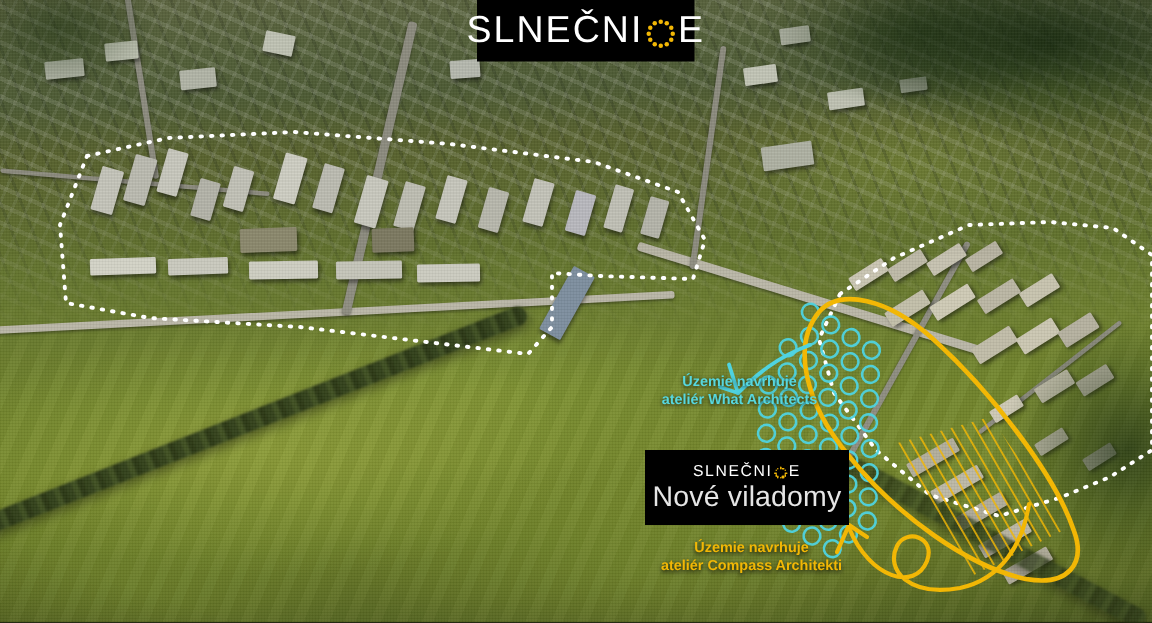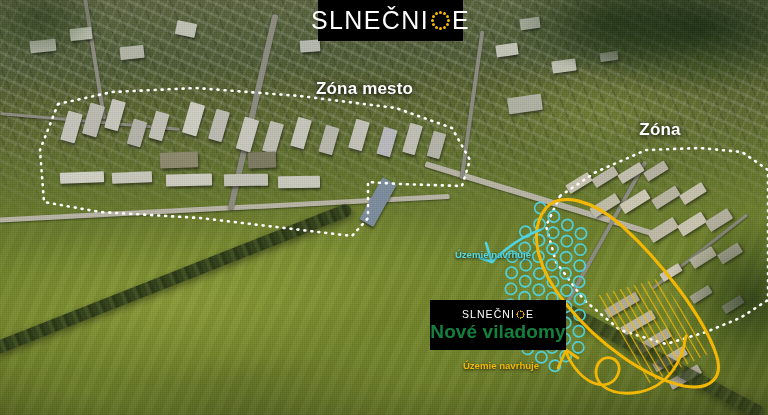--- a/index.html
+++ b/index.html
@@ -101,21 +101,21 @@
 
   
   svg.overlay{position:absolute;inset:0;width:768px;height:415px;overflow:visible;}
 
   
   .logo-banner{
     position:absolute;left:318px;top:0;width:145px;height:41px;
     background:#000;display:flex;align-items:center;justify-content:center;
   }
   .wordmark{
-    display:flex;align-items:center;color:#fff;letter-spacing:.055em;
+    display:flex;align-items:flex-end;color:#fff;letter-spacing:.055em;
     font-weight:400;line-height:1;white-space:nowrap;
   }
   .wordmark.big{font-size:25px;}
   .wordmark.small{font-size:10.5px;letter-spacing:.10em;}
   .sunring{display:inline-block;position:relative;vertical-align:middle;}
   .sunring.big{width:21px;height:21px;margin:0 1px;}
   .sunring.small{width:9px;height:9px;margin:0 1px;}
   .sunring i{position:absolute;background:#f2b705;border-radius:50%;}
   .sunring.big i{width:3.2px;height:3.2px;}
   .sunring.small i{width:1.5px;height:1.5px;}
@@ -133,21 +133,21 @@
     color:#57d7de;font-size:9.6px;font-weight:700;line-height:1.25;
     text-shadow:0 1px 3px rgba(0,0,0,.8);
   }
 
   .title-card{
     position:absolute;left:430px;top:300px;width:136px;height:50px;
     background:#000;display:flex;flex-direction:column;
     align-items:center;justify-content:center;gap:2px;
   }
   .title-card .main{
-    color:#15803d;font-size:19px;font-weight:700;letter-spacing:.005em;line-height:1;
+    color:#e5e5e5;font-size:19px;font-weight:400;letter-spacing:.005em;line-height:1;
   }
 
   .stage-legend{
     position:absolute;left:440px;top:358px;width:122px;text-align:center;color:#f2b705;
   }
   .stage-row{display:flex;align-items:center;justify-content:center;gap:5px;}
   .hatch-ico{
     width:15px;height:14px;border:1.6px solid #f2b705;border-radius:1px;
     background:repeating-linear-gradient(0deg,#f2b705 0 1.4px,transparent 1.4px 3.4px);
     flex:0 0 auto;
@@ -356,28 +356,27 @@
           <i style="left: 4.9px; top: 15.8282px;"></i>
           <i style="left: 1.9718px; top: 12.9px;"></i>
           <i style="left: 0.9px; top: 8.9px;"></i>
           <i style="left: 1.9718px; top: 4.9px;"></i>
           <i style="left: 4.9px; top: 1.9718px;"></i>
         </span>
         <span>E</span>
     </span>
   </div>
 
-  <div class="zone-label" id="zone-mesto">Zóna mesto</div>
 
   <div class="zone-label" id="zone-viladomy">
-    <div>Zóna</div>
   </div>
 
   <div class="cyan-note">
     <div>Územie navrhuje</div>
+    <div>ateliér What Architects</div>
   </div>
 
   <div class="title-card">
     <span class="wordmark small">
       <span>SLNE</span>
         <span>Č</span>
         <span>NI</span>
         <span class="sunring small">
           <i style="left: 3.75px; top: 0.35px;"></i>
           <i style="left: 5.45px; top: 0.805514px;"></i>
@@ -393,16 +392,17 @@
           <i style="left: 2.05px; top: 0.805514px;"></i>
         </span>
         <span>E</span>
     </span>
     <span class="main">Nové viladomy</span>
   </div>
 
   <div class="stage-legend">
     <div class="stage-sub">
       <div>Územie navrhuje</div>
+      <div>ateliér Compass Architekti</div>
     </div>
   </div>
 
 </div>
 
 </body></html>

